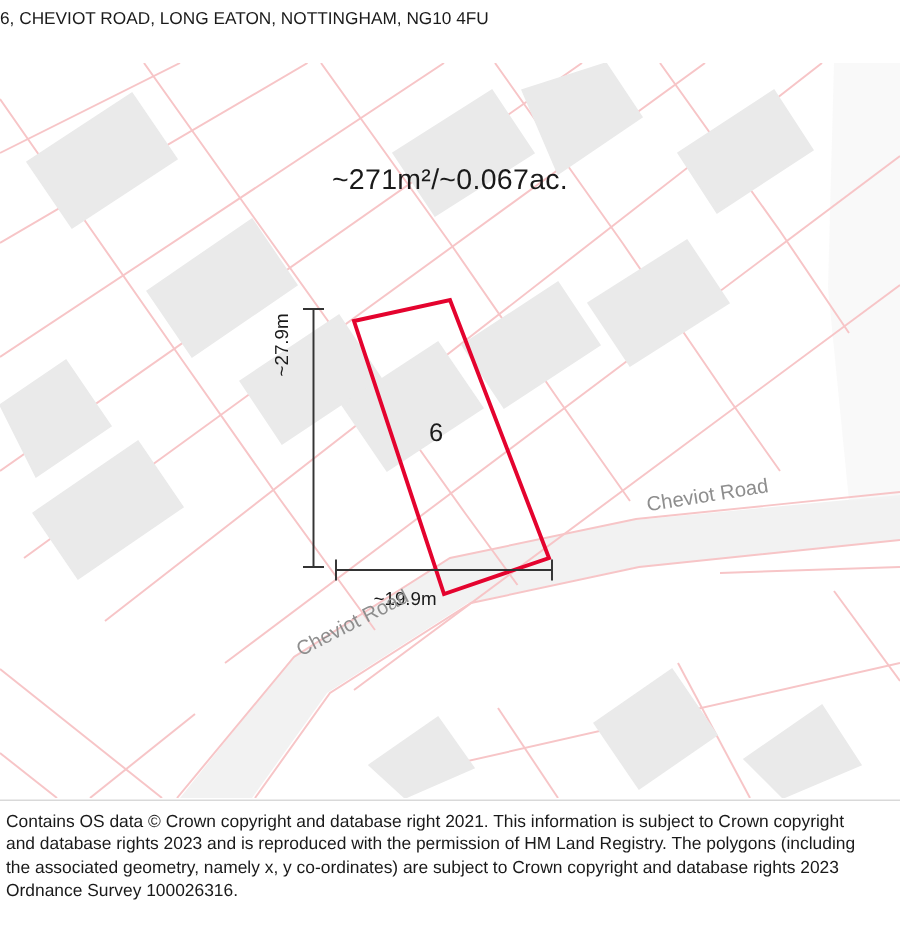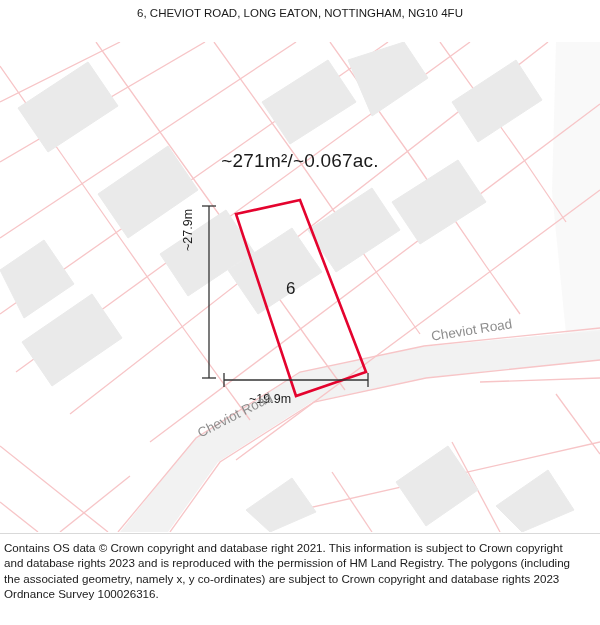--- a/index.html
+++ b/index.html
@@ -19,21 +19,20 @@
     width: 600px;
     height: 625px;
   }
   
   .header {
     position: absolute;
     left: 0;
     top: 0;
     width: 600px;
     height: 42px;
-    text-align: center;
     padding-top: 5px;
     box-sizing: border-box;
   }
   .header .line1 {
     font-size: 11.5px;
     line-height: 16px;
     color: #1a1a1a;
   }
   .header .line2 {
     font-size: 11.5px;
@@ -58,21 +57,20 @@
   }
   .area-label {
     position: absolute;
     left: 0;
     top: 68px;
     width: 600px;
     text-align: center;
     font-size: 19px;
     color: #1a1a1a;
     letter-spacing: 0.2px;
-    margin-top: 40px;
   }
   .plot-number {
     position: absolute;
     left: 286px;
     top: 237px;
     font-size: 17px;
     color: #1a1a1a;
   }
   .dim-vertical {
     position: absolute;

